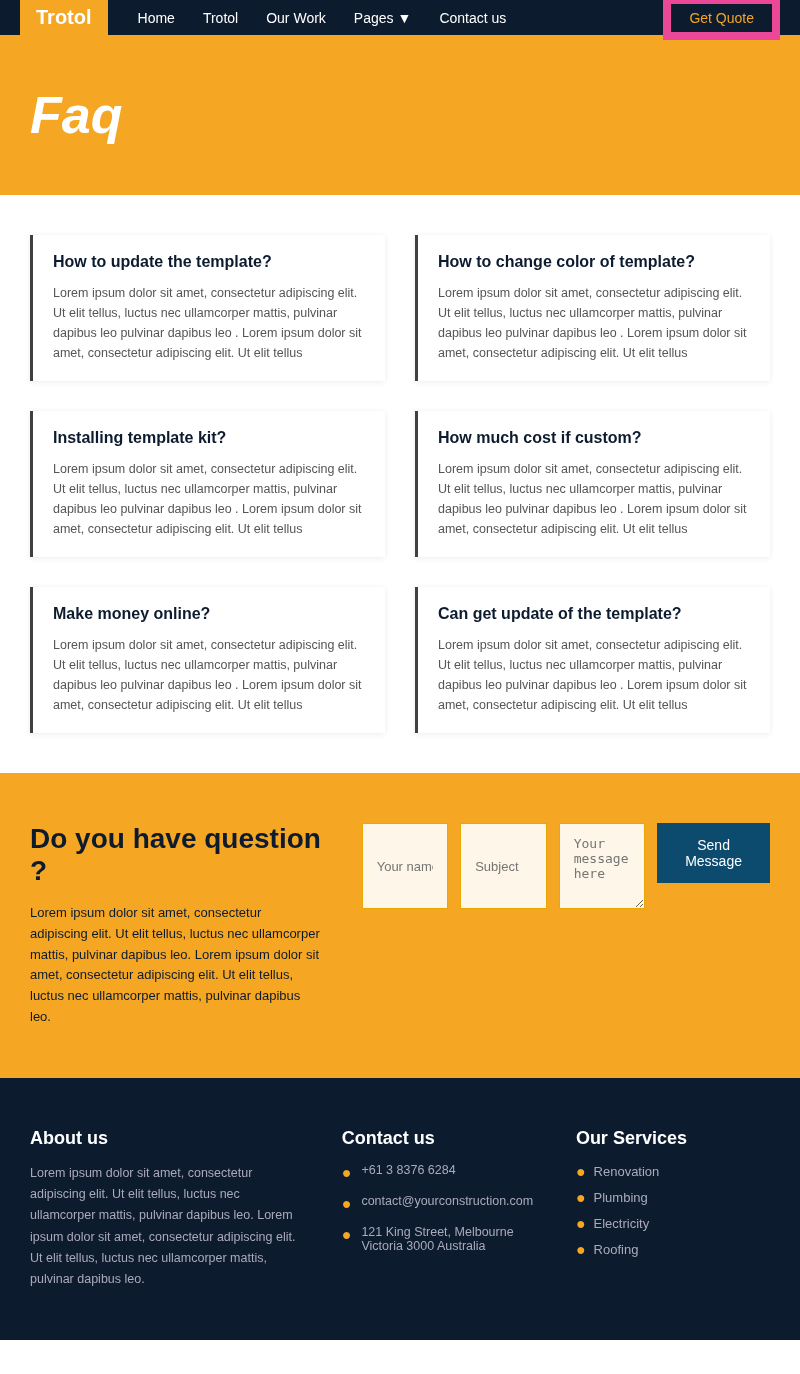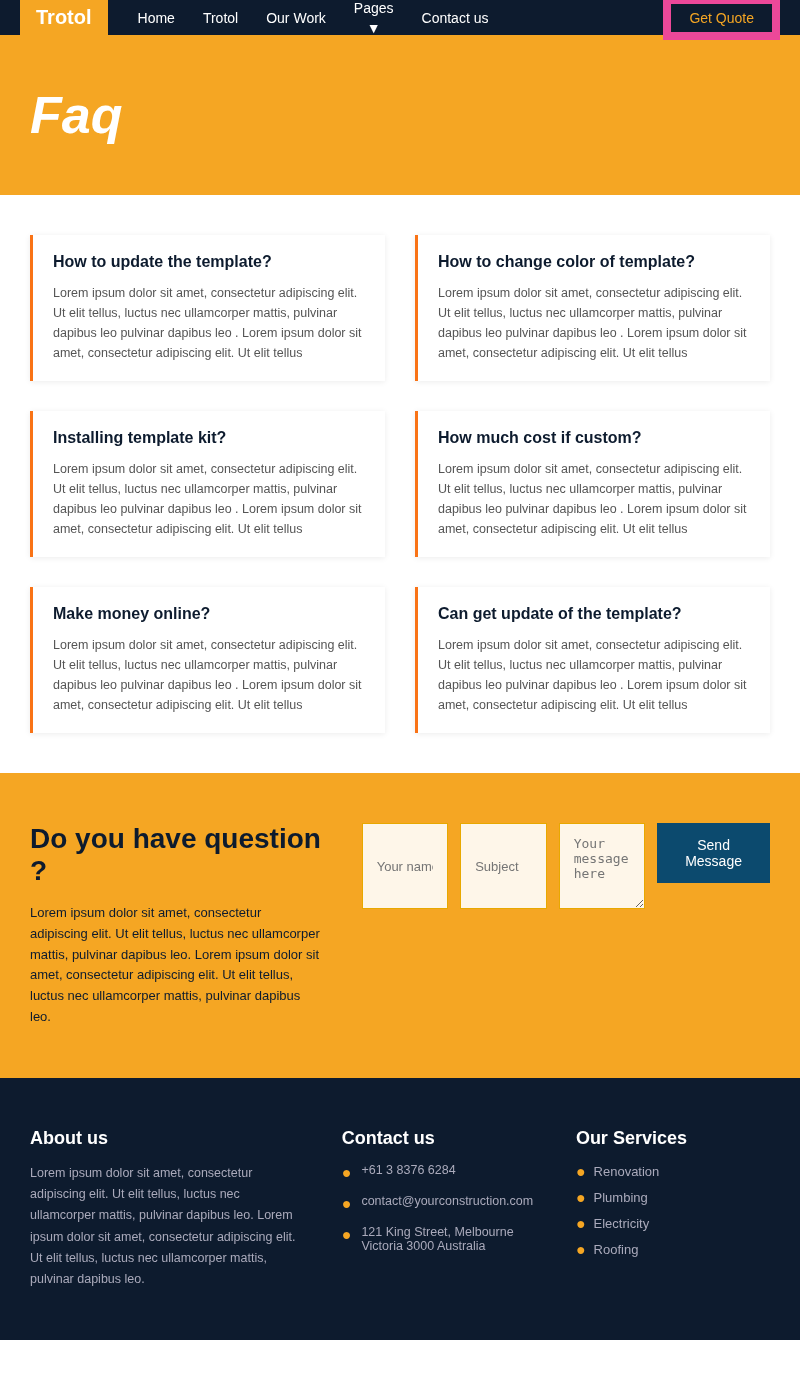--- a/index.html
+++ b/index.html
@@ -36,21 +36,20 @@
       text-decoration: none;
       font-size: 14px;
     }
     .nav-pages {
       display: flex;
       align-items: center;
       gap: 4px;
       color: #fff;
       font-size: 14px;
       cursor: pointer;
-      flex-direction: column;
     }
     .nav-get-quote {
       background: transparent;
       border: 8px solid #ec4899;
       color: #f5a623;
       padding: 6px 18px;
       font-size: 14px;
       cursor: pointer;
       margin-left: auto;
     }
@@ -74,21 +73,21 @@
     .faq-section {
       background: #fff;
       padding: 40px 30px;
     }
     .faq-grid {
       display: grid;
       grid-template-columns: 1fr 1fr;
       gap: 30px;
     }
     .faq-item {
-      border-left: 3px solid #f97316;
+      border-left: 3px solid #404040;
       padding: 18px 20px;
       box-shadow: 0 1px 6px rgba(0,0,0,0.08);
     }
     .faq-item h3 {
       font-size: 16px;
       color: #0d1b2e;
       margin-bottom: 12px;
       font-weight: 700;
     }
     .faq-item p {

